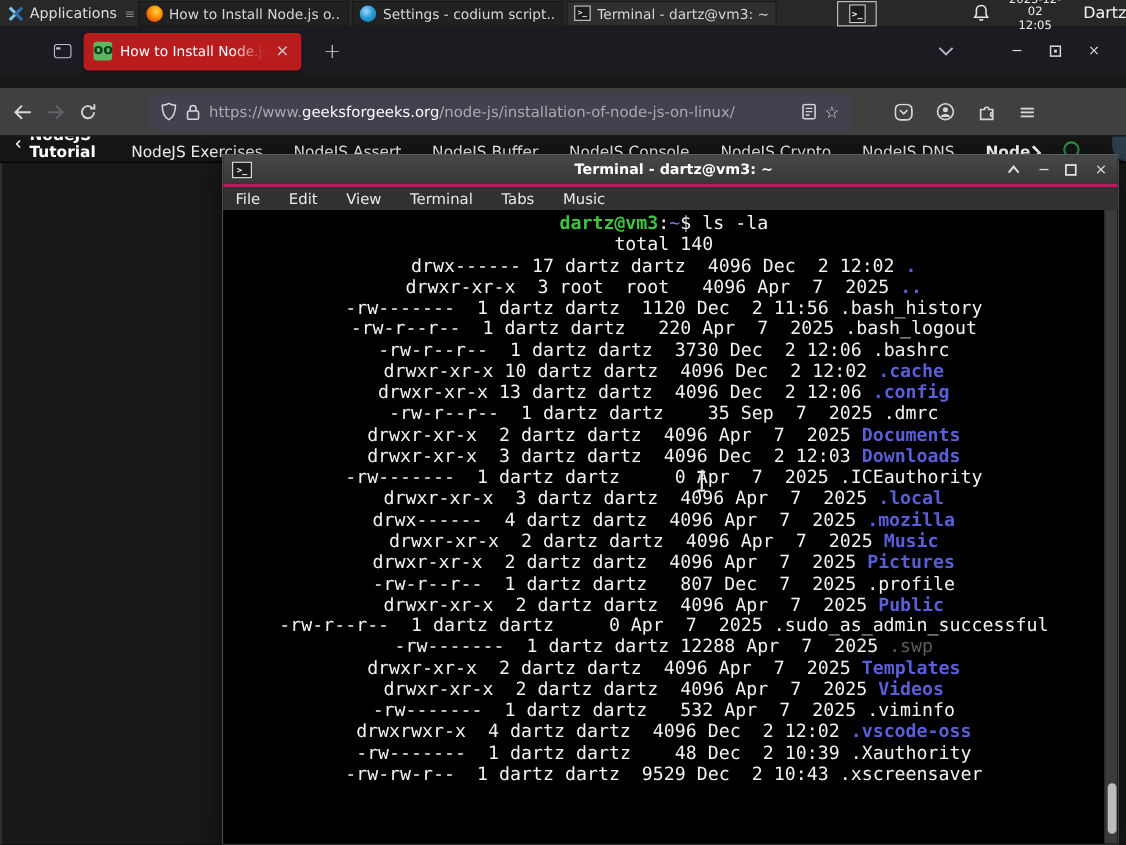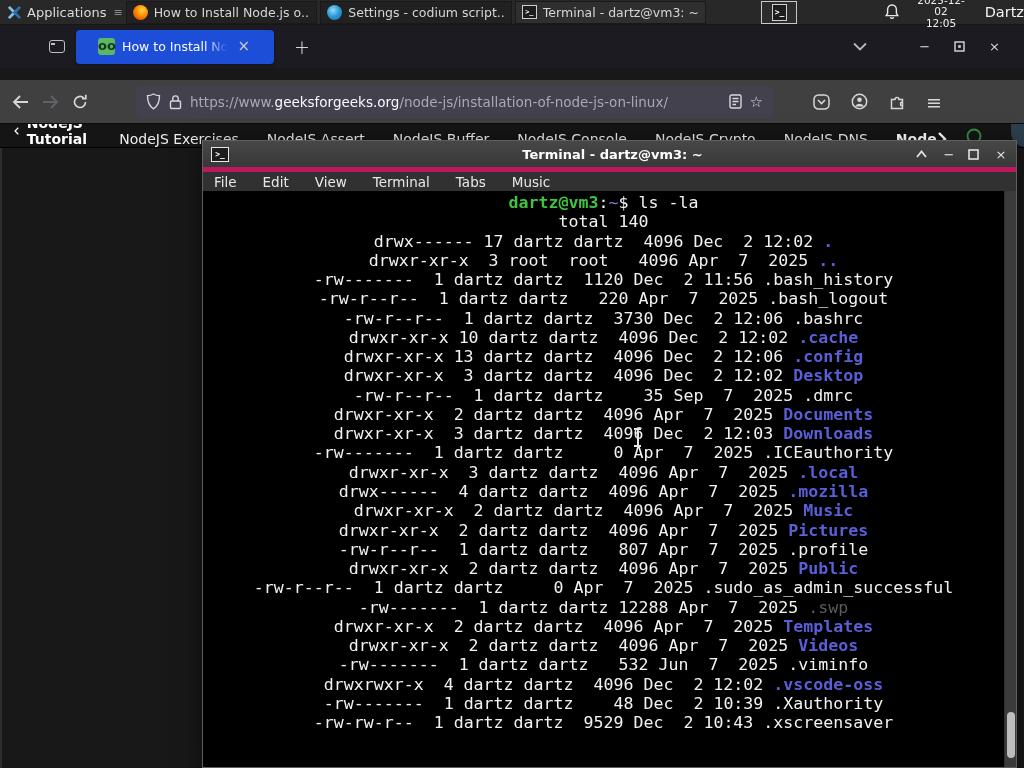--- a/index.html
+++ b/index.html
@@ -26,22 +26,22 @@
   .pager .mini-term { width:18px; height:17px; font-size:8px; line-height:15px; }
   .bell { margin-left:86px; width:18px; height:18px; }
   .clock { margin-left:10px; color:#f0f0f0; font-size:10.5px; line-height:11.5px; text-align:center; }
   .panel-user { margin-left:14px; color:#f2f2f2; font-size:14.5px; }
 
   
   .tabbar { position:absolute; left:0; top:25px; width:1024px; height:43px; background:#1c1b22; display:flex; align-items:center; z-index:30; }
   .ffview { margin-left:44px; width:26px; height:26px; display:flex; align-items:center; justify-content:center; border-radius:4px; }
   .ffview .box { width:16px; height:13px; border:1.6px solid #bfbfc9; border-radius:3px; position:relative; }
   .ffview .box::before { content:""; position:absolute; left:1px; top:2px; width:4px; height:1.6px; background:#bfbfc9; }
-  .tab { margin-left:6px; width:198px; height:34px; background:#1d4ed8; border-radius:4px;
-    display:flex; align-items:center; padding:0 22px; gap:7px; color:#fbfbfe; font-size:12.5px; box-shadow:0 1px 3px rgba(0,0,0,.4); }
+  .tab { margin-left:6px; width:198px; height:34px; background:#b91c1c; border-radius:4px;
+    display:flex; align-items:center; padding:0 9px; gap:7px; color:#fbfbfe; font-size:12.5px; box-shadow:0 1px 3px rgba(0,0,0,.4); }
   .gfg-fav { width:17px; height:17px; flex:0 0 17px; border-radius:3px; background:#5cb662;
     color:#14381a; font:bold 13px/16px "DejaVu Sans",sans-serif; text-align:center; }
   .tab .ttitle { flex:1; white-space:nowrap; overflow:hidden;
     -webkit-mask-image:linear-gradient(90deg,#000 78%,transparent); mask-image:linear-gradient(90deg,#000 78%,transparent); }
   .tab-close { color:#c9c9d1; font-size:15px; line-height:15px; padding:0 2px; }
   .newtab { margin-left:14px; color:#d7d7db; font-size:19px; font-weight:300; padding:0 6px; }
   .tab-spacer { flex:1; }
   .alltabs { color:#b9b9c2; margin-right:52px; }
   .winbtn { color:#d7d7db; font-size:13px; margin-right:24px; }
   .winbtn.max { font-size:10px; }
@@ -76,21 +76,21 @@
   
   .termwin { position:absolute; left:202px; top:140px; width:815px; height:628px; z-index:50;
     border:1px solid #5f5f5f; box-shadow:0 6px 22px rgba(0,0,0,.55); background:#000; }
   .t-titlebar { height:26px; background:linear-gradient(#474747,#383838); display:flex; align-items:center; padding:0 8px; }
   .t-appicon { width:18px; height:15px; background:#1d1d1d; border:1px solid #e8e8e8;
     color:#fff; font:bold 8px/13px "DejaVu Sans Mono",monospace; text-align:center; }
   .t-title { flex:1; text-align:center; color:#fff; font-weight:bold; font-size:13px; margin-left:120px; }
   .t-ctrls { display:flex; align-items:center; gap:12px; margin-left:40px; }
   .t-ctrl { color:#e2e2e2; font-size:13px; width:14px; text-align:center; }
   .t-ctrl.maxi { font-size:10px; }
-  .t-menubar { height:24px; background:#313131; border-top:5px solid #be185d; display:flex; align-items:center; gap:26px; padding-left:11px; }
+  .t-menubar { height:24px; background:#313131; border-top:3px solid #be185d; display:flex; align-items:center; gap:26px; padding-left:11px; }
   .t-menu { color:#e8e8e8; font-size:13.5px; }
   .t-content { position:relative; height:576px; background:#000; overflow:hidden; }
   .t-out { position:absolute; left:2px; top:2px; right:14px; bottom:0;
     font:16.6px/19.27px "DejaVu Sans Mono",monospace;text-align:center; }
   .term-line { white-space:pre; }
   .seg-w { color:#f2f2f2; }
   .seg-g { color:#3fc43f; font-weight:bold; }
   .seg-b { color:#7e7ee0; }
   .seg-d { color:#5a5fd8; font-weight:bold; }
   .seg-x { color:#5c5c5c; }
@@ -304,36 +304,35 @@
       <div class="t-out" id="term-lines">
           <div class="term-line"><span class="seg-g">dartz@vm3</span><span class="seg-w">:</span><span class="seg-b">~</span><span class="seg-w">$ ls -la</span></div>
           <div class="term-line"><span class="seg-w">total 140</span></div>
           <div class="term-line"><span class="seg-w">drwx------ 17 dartz dartz  4096 Dec  2 12:02 </span><span class="seg-d">.</span></div>
           <div class="term-line"><span class="seg-w">drwxr-xr-x  3 root  root   4096 Apr  7  2025 </span><span class="seg-d">..</span></div>
           <div class="term-line"><span class="seg-w">-rw-------  1 dartz dartz  1120 Dec  2 11:56 .bash_history</span></div>
           <div class="term-line"><span class="seg-w">-rw-r--r--  1 dartz dartz   220 Apr  7  2025 .bash_logout</span></div>
           <div class="term-line"><span class="seg-w">-rw-r--r--  1 dartz dartz  3730 Dec  2 12:06 .bashrc</span></div>
           <div class="term-line"><span class="seg-w">drwxr-xr-x 10 dartz dartz  4096 Dec  2 12:02 </span><span class="seg-d">.cache</span></div>
           <div class="term-line"><span class="seg-w">drwxr-xr-x 13 dartz dartz  4096 Dec  2 12:06 </span><span class="seg-d">.config</span></div>
-          <div class="term-line"><span class="seg-w">drwxr-xr-x  3 dartz dartz  4096 Dec  2 12:02 </span><span class="seg-d">Desktop</span></div>
           <div class="term-line"><span class="seg-w">-rw-r--r--  1 dartz dartz    35 Sep  7  2025 .dmrc</span></div>
           <div class="term-line"><span class="seg-w">drwxr-xr-x  2 dartz dartz  4096 Apr  7  2025 </span><span class="seg-d">Documents</span></div>
           <div class="term-line"><span class="seg-w">drwxr-xr-x  3 dartz dartz  4096 Dec  2 12:03 </span><span class="seg-d">Downloads</span></div>
           <div class="term-line"><span class="seg-w">-rw-------  1 dartz dartz     0 Apr  7  2025 .ICEauthority</span></div>
           <div class="term-line"><span class="seg-w">drwxr-xr-x  3 dartz dartz  4096 Apr  7  2025 </span><span class="seg-d">.local</span></div>
           <div class="term-line"><span class="seg-w">drwx------  4 dartz dartz  4096 Apr  7  2025 </span><span class="seg-d">.mozilla</span></div>
           <div class="term-line"><span class="seg-w">drwxr-xr-x  2 dartz dartz  4096 Apr  7  2025 </span><span class="seg-d">Music</span></div>
           <div class="term-line"><span class="seg-w">drwxr-xr-x  2 dartz dartz  4096 Apr  7  2025 </span><span class="seg-d">Pictures</span></div>
-          <div class="term-line"><span class="seg-w">-rw-r--r--  1 dartz dartz   807 Apr  7  2025 .profile</span></div>
+          <div class="term-line"><span class="seg-w">-rw-r--r--  1 dartz dartz   807 Dec  7  2025 .profile</span></div>
           <div class="term-line"><span class="seg-w">drwxr-xr-x  2 dartz dartz  4096 Apr  7  2025 </span><span class="seg-d">Public</span></div>
           <div class="term-line"><span class="seg-w">-rw-r--r--  1 dartz dartz     0 Apr  7  2025 .sudo_as_admin_successful</span></div>
           <div class="term-line"><span class="seg-w">-rw-------  1 dartz dartz 12288 Apr  7  2025 </span><span class="seg-x">.swp</span></div>
           <div class="term-line"><span class="seg-w">drwxr-xr-x  2 dartz dartz  4096 Apr  7  2025 </span><span class="seg-d">Templates</span></div>
           <div class="term-line"><span class="seg-w">drwxr-xr-x  2 dartz dartz  4096 Apr  7  2025 </span><span class="seg-d">Videos</span></div>
-          <div class="term-line"><span class="seg-w">-rw-------  1 dartz dartz   532 Jun  7  2025 .viminfo</span></div>
+          <div class="term-line"><span class="seg-w">-rw-------  1 dartz dartz   532 Apr  7  2025 .viminfo</span></div>
           <div class="term-line"><span class="seg-w">drwxrwxr-x  4 dartz dartz  4096 Dec  2 12:02 </span><span class="seg-d">.vscode-oss</span></div>
           <div class="term-line"><span class="seg-w">-rw-------  1 dartz dartz    48 Dec  2 10:39 .Xauthority</span></div>
           <div class="term-line"><span class="seg-w">-rw-rw-r--  1 dartz dartz  9529 Dec  2 10:43 .xscreensaver</span></div>
         </div>
       <div class="t-scroll">
         <div class="t-thumb"></div>
       </div>
     </div>
   </div>
 

